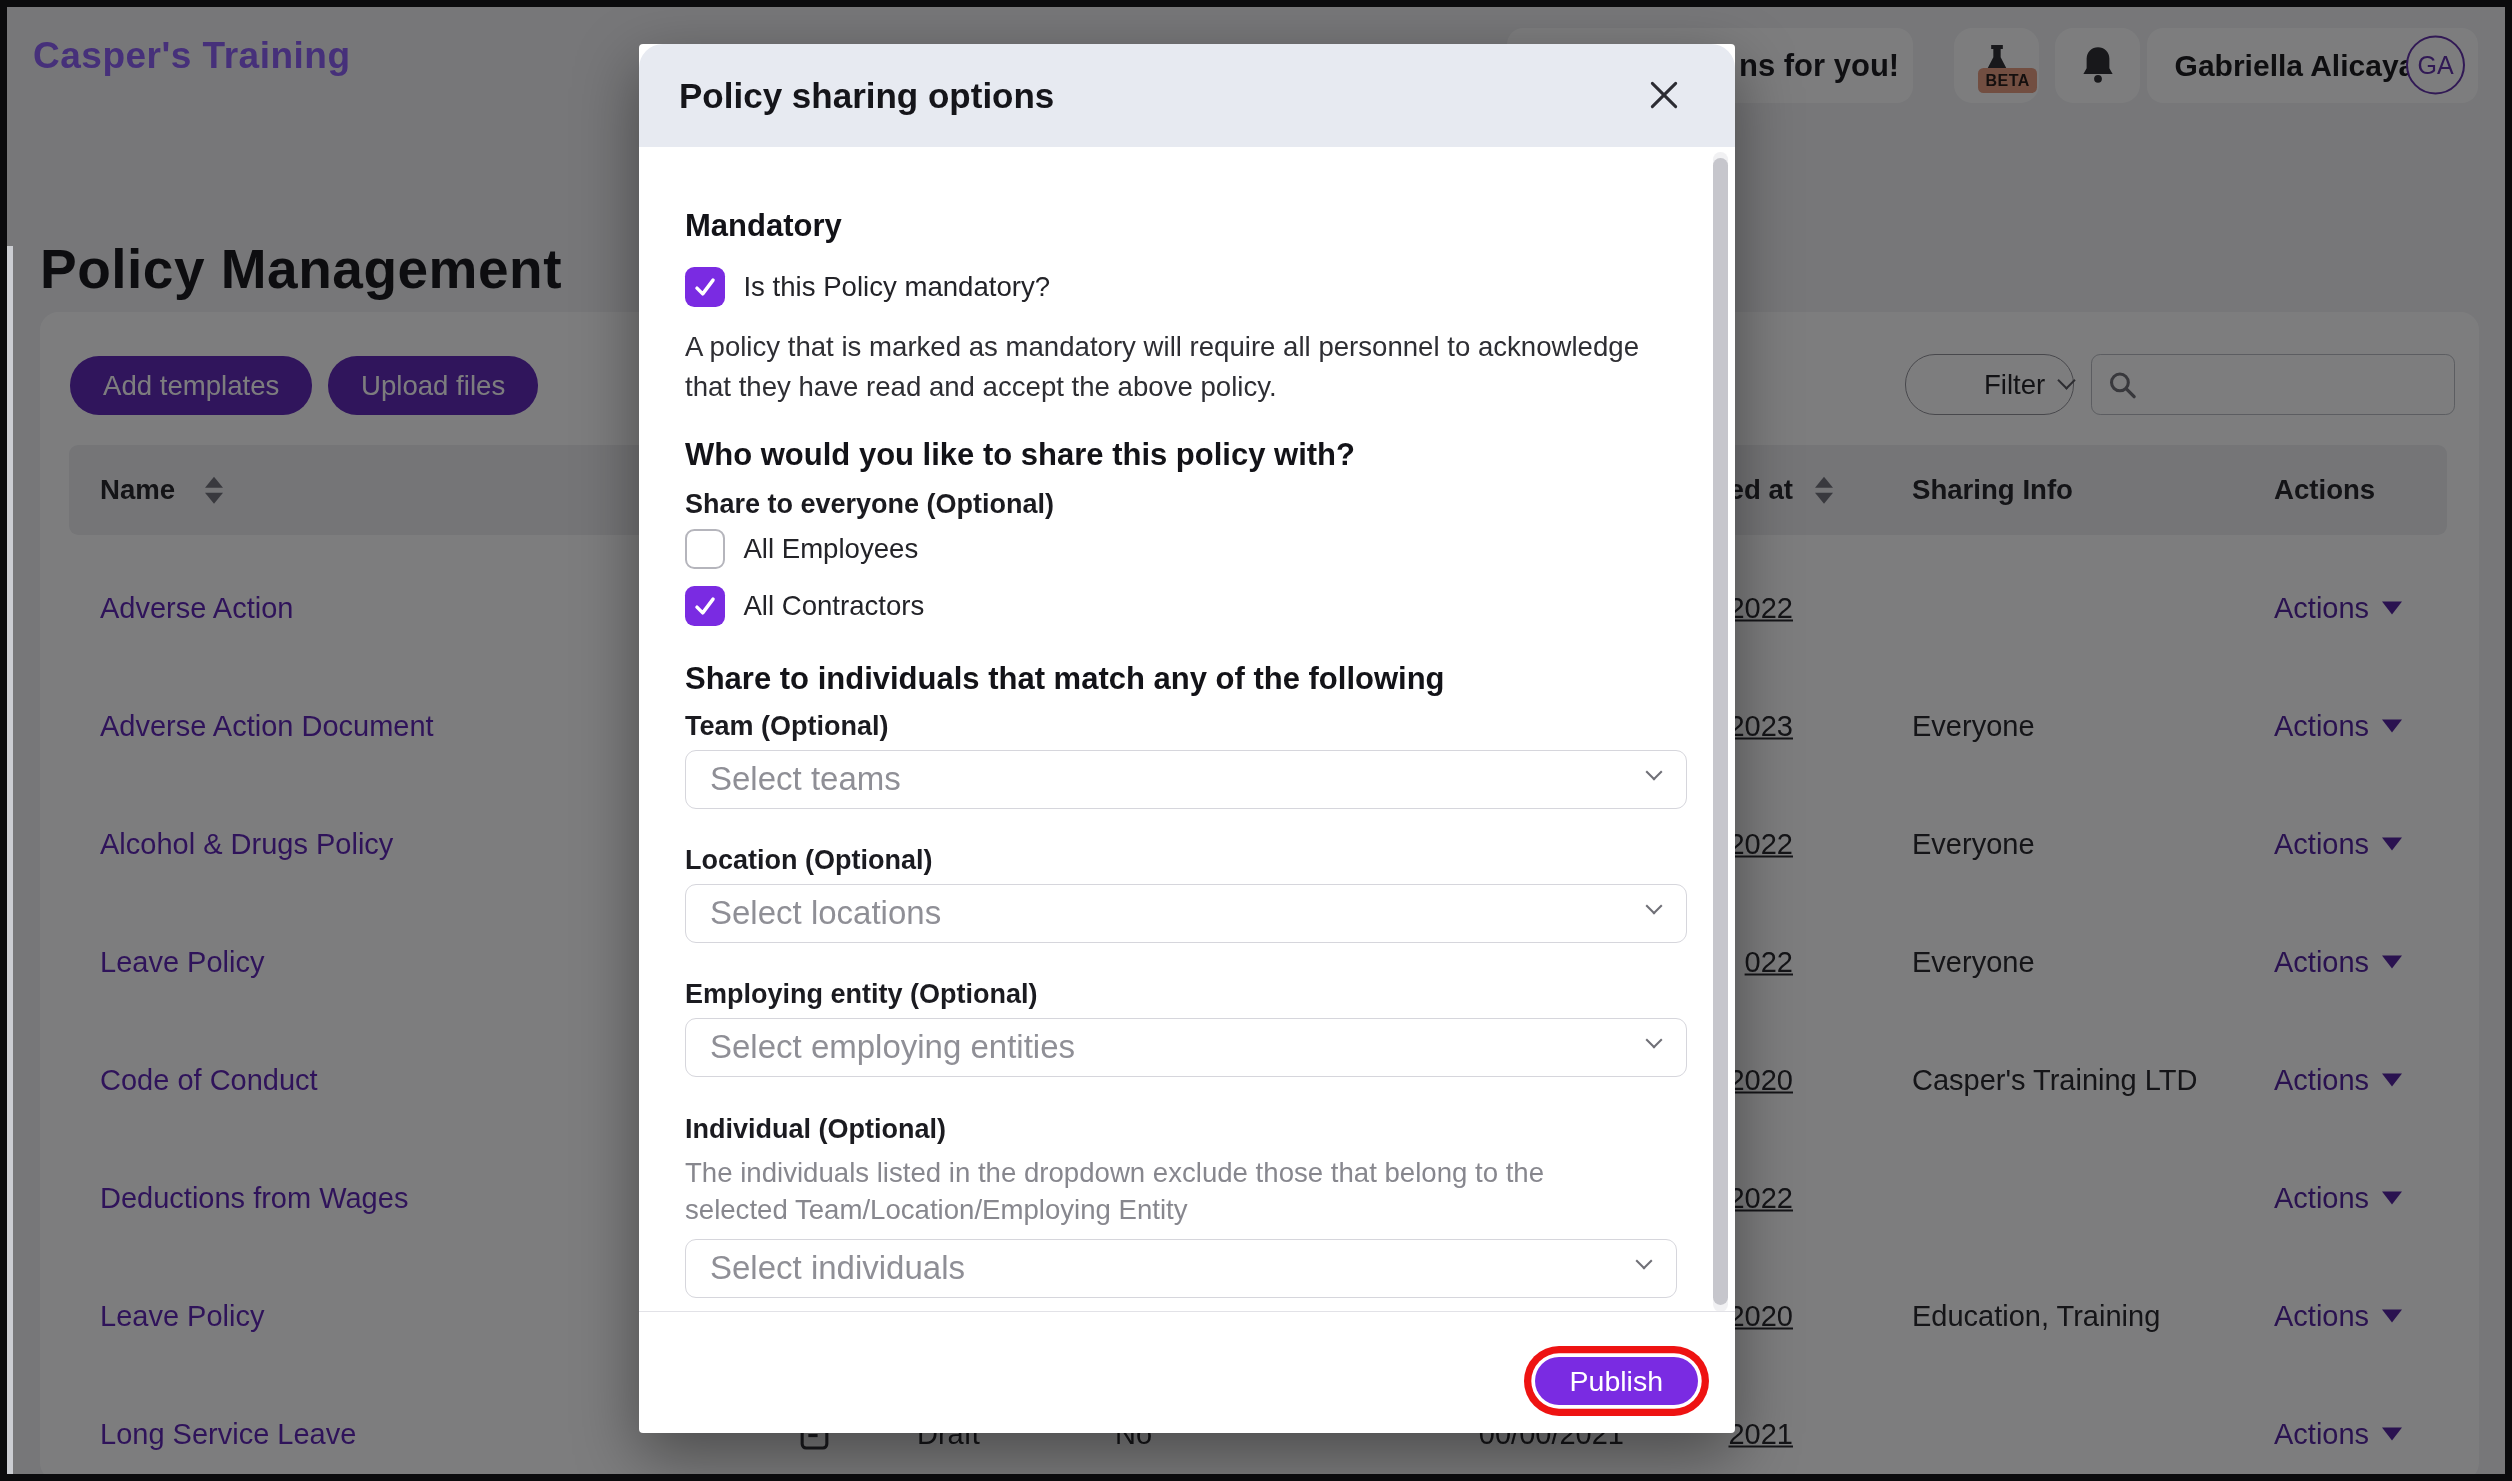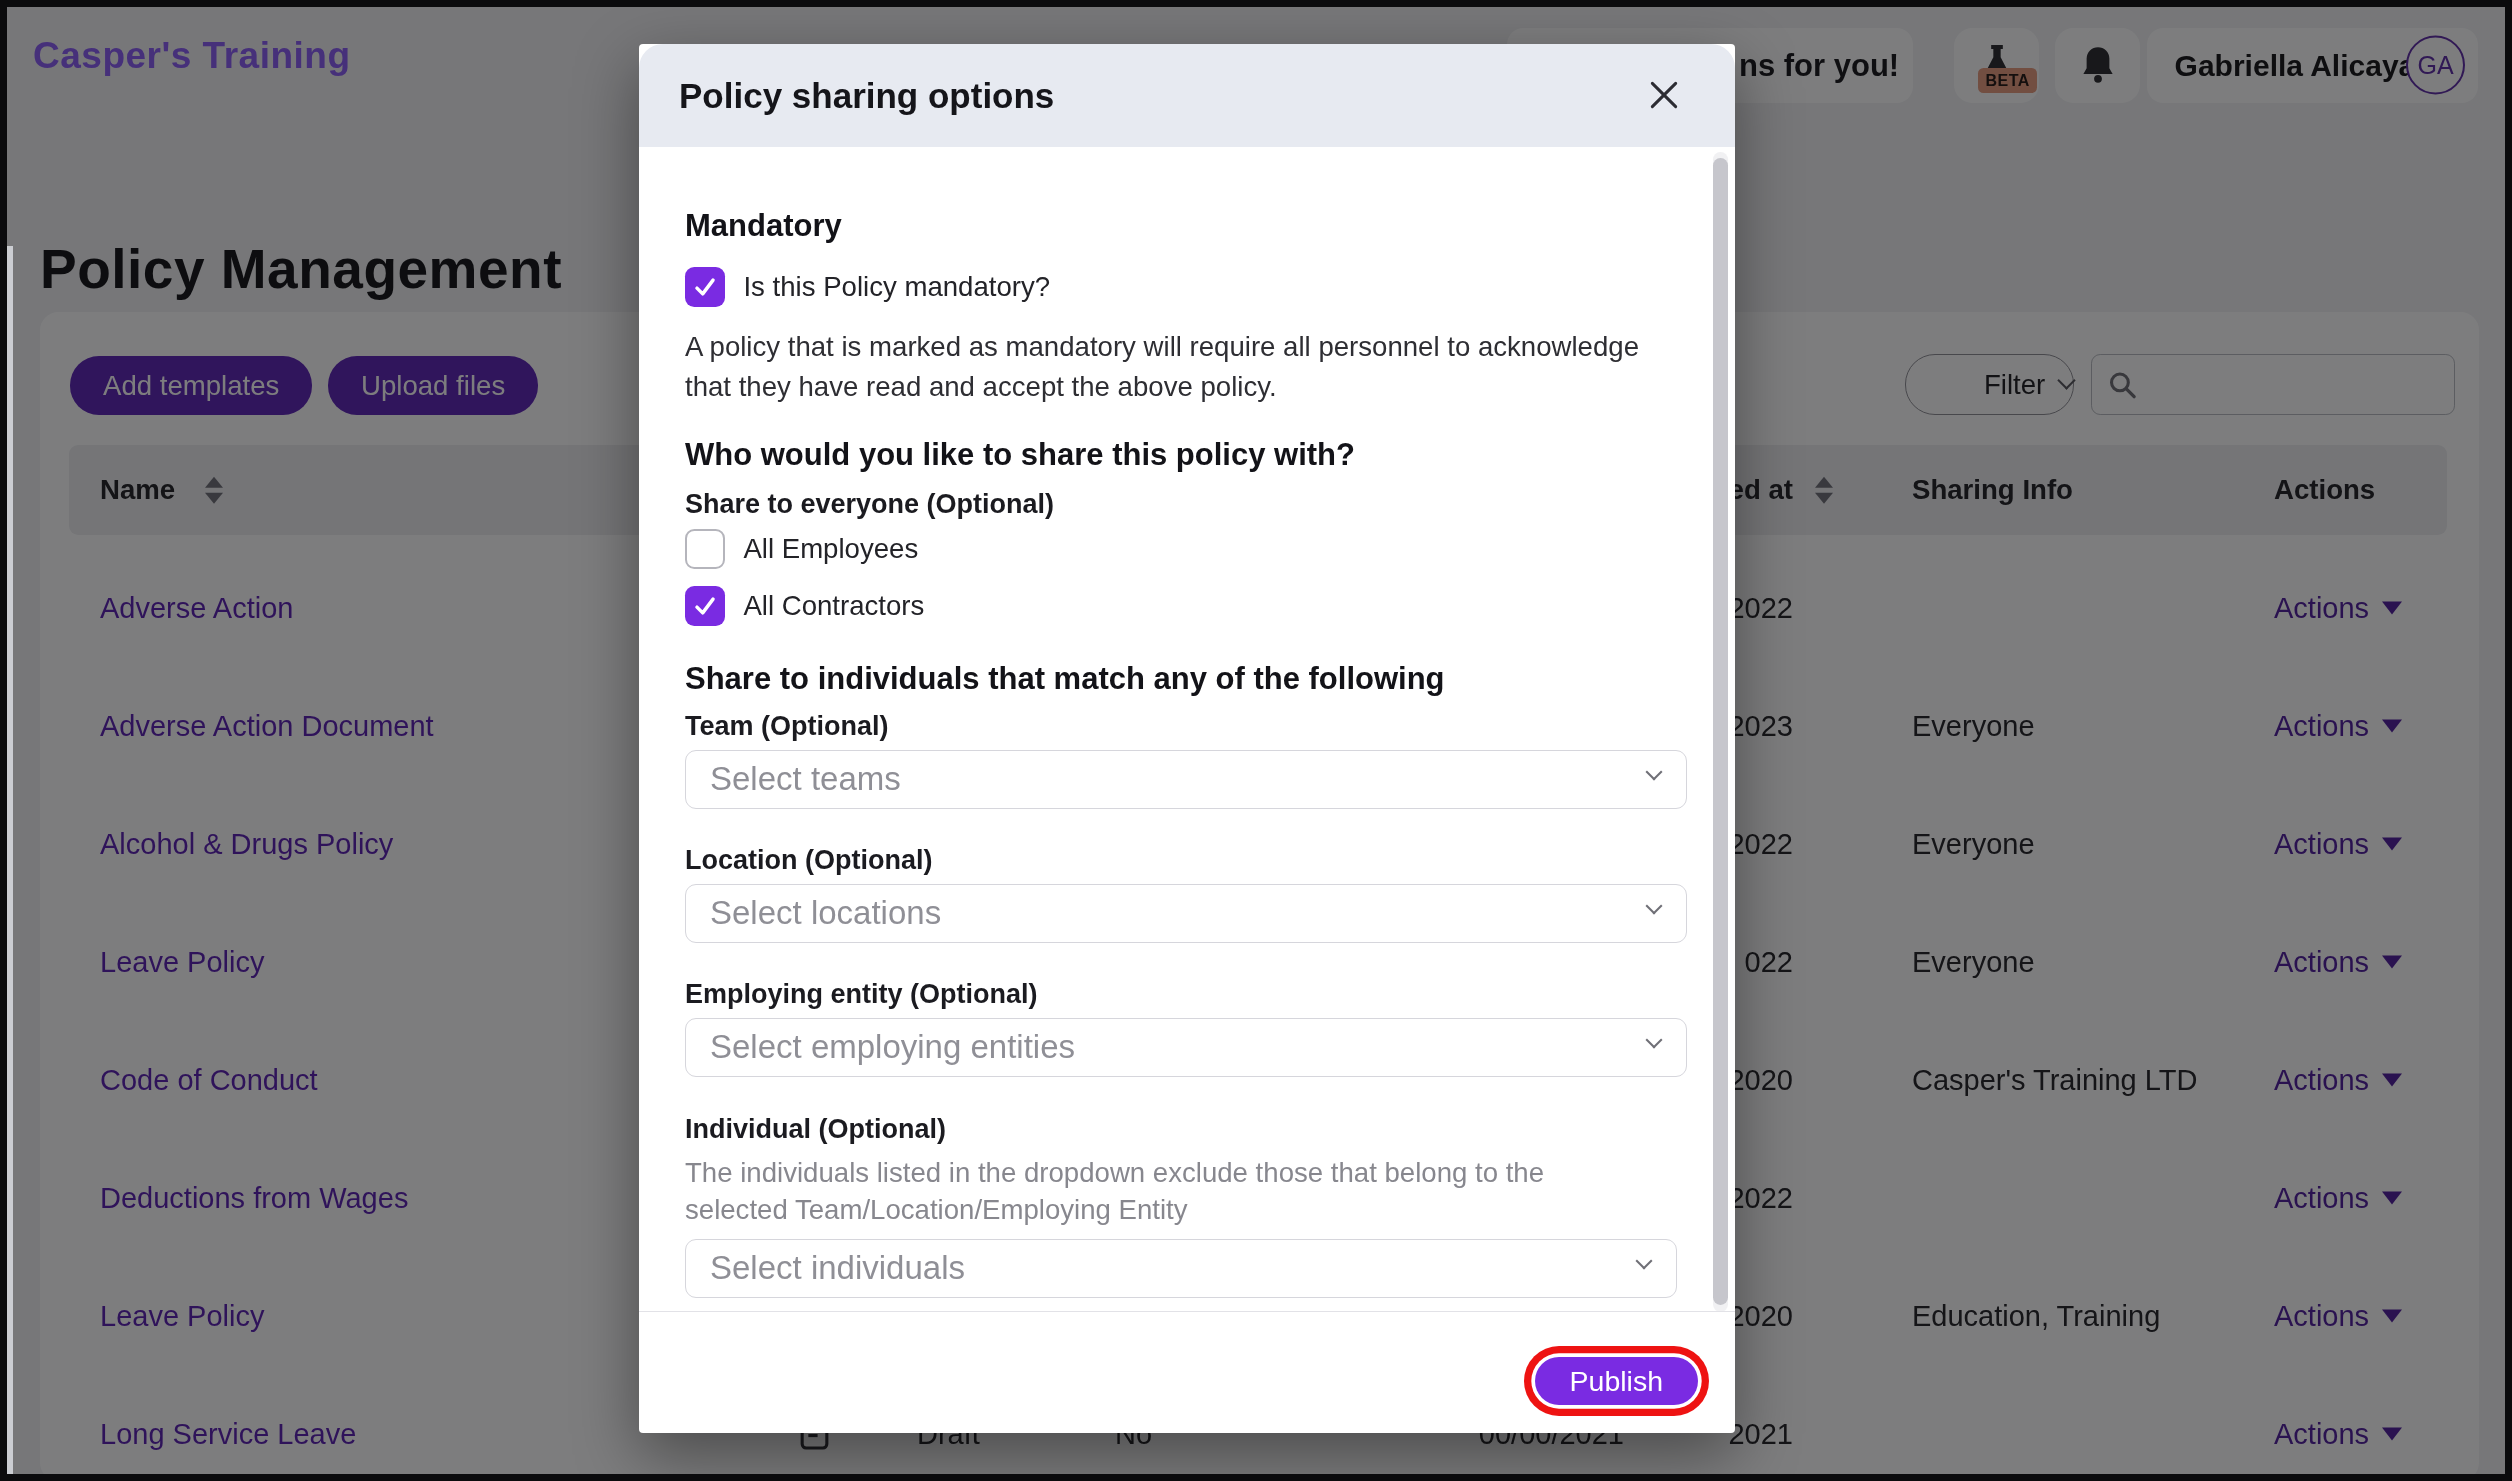--- a/index.html
+++ b/index.html
@@ -53,21 +53,21 @@
   .sort{position:absolute;top:50%;transform:translateY(-50%);display:flex;flex-direction:column;gap:4.6px;}
   .sort.name-sort{left:136px;}
   .sort.upd-sort{right:614px;}
   .tri-up{width:0;height:0;border-left:9.2px solid transparent;border-right:9.2px solid transparent;border-bottom:11px solid #6f6f77;}
   .tri-down{width:0;height:0;border-left:9.2px solid transparent;border-right:9.2px solid transparent;border-top:11px solid #6f6f77;}
 
   .rows{position:absolute;left:29px;top:237px;width:2378px;}
   .trow{position:relative;height:118px;}
   .cell{position:absolute;top:50%;transform:translateY(-50%);font-size:29px;white-space:nowrap;}
   .cell.name{left:31px;color:#5A1FB3;cursor:pointer;}
-  .cell.datefrag{right:654px;text-align:center;color:#232327;}
+  .cell.datefrag{right:654px;text-align:center;color:#232327;text-decoration:underline;}
   .cell.sharing{left:1843px;color:#232327;}
   .cell.actions{left:2205px;color:#4F1D9E;cursor:pointer;display:flex;align-items:center;gap:13px;}
   .caret{width:0;height:0;border-left:10px solid transparent;border-right:10px solid transparent;border-top:13px solid #4F1D9E;}
   .cell.status{left:848px;color:#232327;}
   .cell.mand{left:1046px;color:#232327;}
   .cell.created{right:823px;text-align:right;color:#232327;}
   .doc-ic{position:absolute;left:730px;top:50%;transform:translateY(-50%);}
 
   
   .overlay{position:absolute;inset:0;background:rgba(10,10,12,0.53);z-index:10;}

